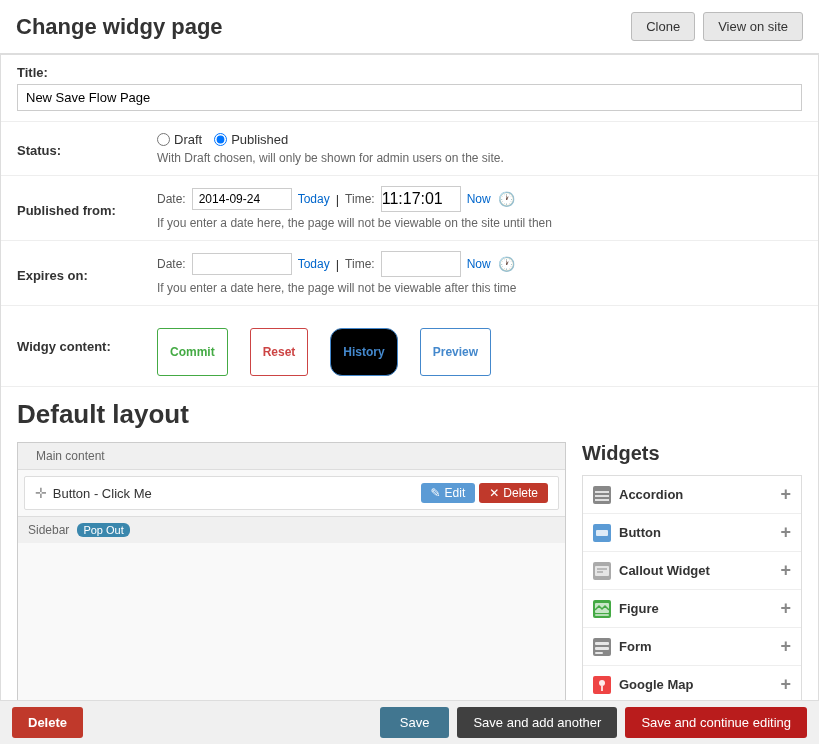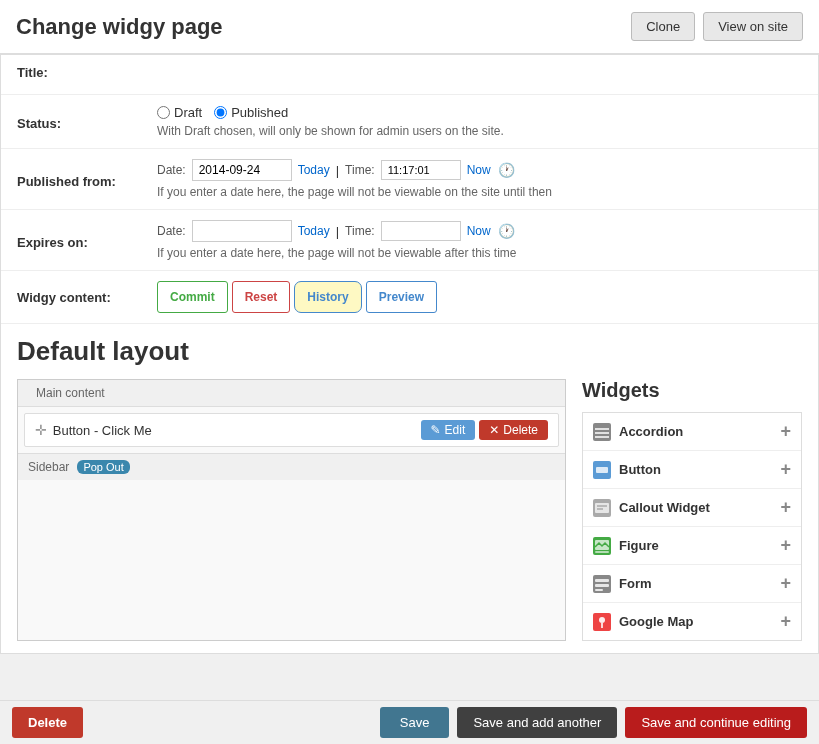--- a/index.html
+++ b/index.html
@@ -25,32 +25,32 @@
 
     
     .status-options { display: flex; align-items: center; gap: 12px; margin-bottom: 4px; }
     .status-options label { display: flex; align-items: center; gap: 4px; cursor: pointer; }
     .status-hint { color: #666; font-size: 12px; margin-top: 4px; }
 
     
     .date-row { display: flex; align-items: center; gap: 6px; flex-wrap: wrap; }
     .date-label-inline { font-size: 12px; color: #555; }
     .date-input { padding: 3px 6px; border: 1px solid #ccc; font-size: 12px; width: 100px; }
-    .time-input { padding: 3px 6px; border: 1px solid #ccc; font-size: 11px; width: 80px; }
+    .time-input { padding: 3px 0; border: 1px solid #ccc; font-size: 16px; width: 80px; }
     .link-btn { color: #0066cc; text-decoration: none; font-size: 12px; cursor: pointer; }
     .icon-btn { background: none; border: none; cursor: pointer; color: #666; font-size: 14px; padding: 0 2px; }
     .date-hint { font-size: 12px; color: #666; margin-top: 4px; }
 
     
     .widgy-row { padding: 10px 16px; border-bottom: 1px solid #eee; display: flex; align-items: center; }
     .widgy-label { width: 140px; font-weight: bold; flex-shrink: 0; }
-    .widgy-buttons { display: flex; gap: 4px; }
+    .widgy-buttons { display: flex; gap: 22px; margin-top: 12px; }
     .btn-commit { padding: 4px 12px; border: 1px solid #4a4; border-radius: 3px; background: #fff; color: #4a4; cursor: pointer; font-size: 12px; font-weight: bold; }
     .btn-reset { padding: 4px 12px; border: 1px solid #c44; border-radius: 3px; background: #fff; color: #c44; cursor: pointer; font-size: 12px; font-weight: bold; }
-    .btn-history { padding: 8px 12px; border: 1px solid #4488cc; border-radius: 7px; background: #fef9c3; color: #4488cc; cursor: pointer; font-size: 12px; font-weight: bold; }
+    .btn-history { padding: 16px 12px; border: 1px solid #4488cc; border-radius: 12px; background: #000000; color: #4488cc; cursor: pointer; font-size: 12px; font-weight: bold; }
     .btn-preview { padding: 4px 12px; border: 1px solid #4488cc; border-radius: 3px; background: #fff; color: #4488cc; cursor: pointer; font-size: 12px; font-weight: bold; }
 
     
     .layout-section { padding: 12px 16px; background: #fff; }
     .layout-title { font-size: 26px; font-weight: bold; color: #333; margin-bottom: 12px; }
     .layout-body { display: flex; gap: 16px; }
 
     
     .main-canvas { flex: 1; border: 1px solid #ccc; background: #f9f9f9; min-height: 260px; }
     .canvas-section-title { padding: 6px 18px; font-size: 12px; color: #666; background: #f0f0f0; border-bottom: 1px solid #ddd; }
@@ -91,20 +91,21 @@
   <div class="header-buttons">
     <button class="btn-clone">Clone</button>
     <button class="btn-view">View on site</button>
   </div>
 </div>
 
 <div class="main-content">
 
   <div class="title-row">
     <div class="title-label">Title:</div>
+    <input class="title-input" type="text" value="New Save Flow Page" style="">
   </div>
 
   <div class="form-row">
     <div class="form-label">Status:</div>
     <div class="form-field">
       <div class="status-options">
         <label>
           <input type="radio" name="status" value="draft" style="">
           <span>Draft</span>
         </label>

